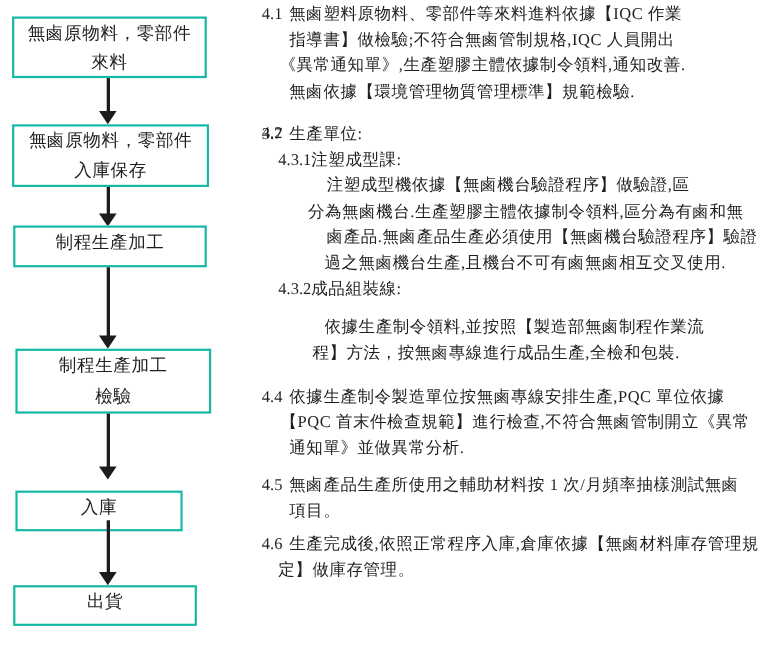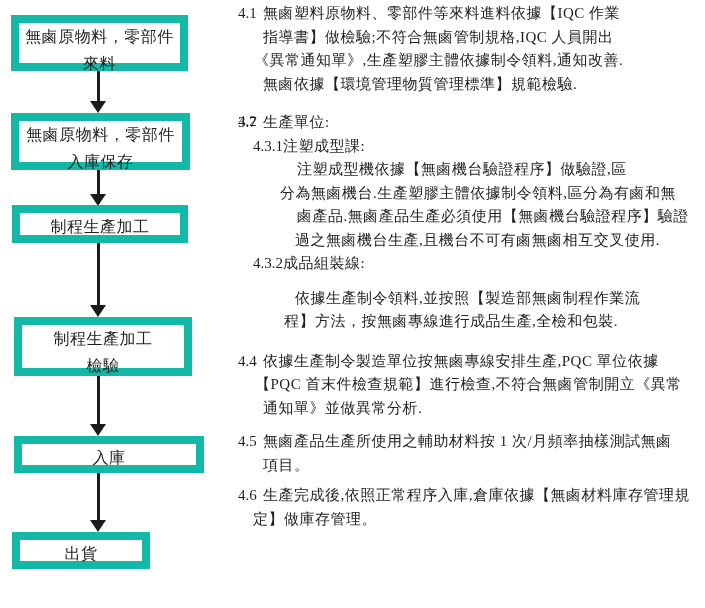--- a/index.html
+++ b/index.html
@@ -7,34 +7,34 @@
   body {
     font-family: "Liberation Serif", "DejaVu Serif", serif;
     color: #1f1f1f;
   }
   #doc { position: relative; width: 705px; height: 608px; background: #ffffff; }
 
   
   #flow { position: absolute; left: 0; top: 0; width: 235px; height: 608px; }
   .fb {
     position: absolute;
-    border: 8px solid #14b8a6;
+    border: 2px solid #14b8a6;
     background: #ffffff;
     display: flex; flex-direction: column;
-    align-items: center; justify-content: flex-start;
+    align-items: center; justify-content: space-between;
     text-align: center;
     font-size: 16px; line-height: 27px;
     letter-spacing: 0.5px;
   }
   .fb1 { left: 11px;  top: 15px;  width: 177px; height: 56px; }
   .fb2 { left: 11px;  top: 113px; width: 179px; height: 57px; }
   .fb3 { left: 12px;  top: 205px; width: 176px; height: 38px; }
   .fb4 { left: 14px;  top: 317px; width: 178px; height: 59px; }
-  .fb5 { left: 14px;  top: 436px; width: 190px; height: 37px; }
-  .fb6 { left: 12px;  top: 532px; width: 138px; height: 37px; }
+  .fb5 { left: 14px;  top: 446px; width: 152px; height: 37px; }
+  .fb6 { left: 12px;  top: 532px; width: 167px; height: 37px; }
 
   .aline { position: absolute; left: 97px; width: 3px; background: #1c1c1c; }
   .al1 { top: 71px;  height: 31px; }
   .al2 { top: 170px; height: 25px; }
   .al3 { top: 243px; height: 63px; }
   .al4 { top: 376px; height: 49px; }
   .al5 { top: 473px; height: 48px; }
   .ah  { position: absolute; left: 90px; width: 0; height: 0;
          border-left: 8px solid transparent; border-right: 8px solid transparent;
          border-top: 12px solid #1c1c1c; }

